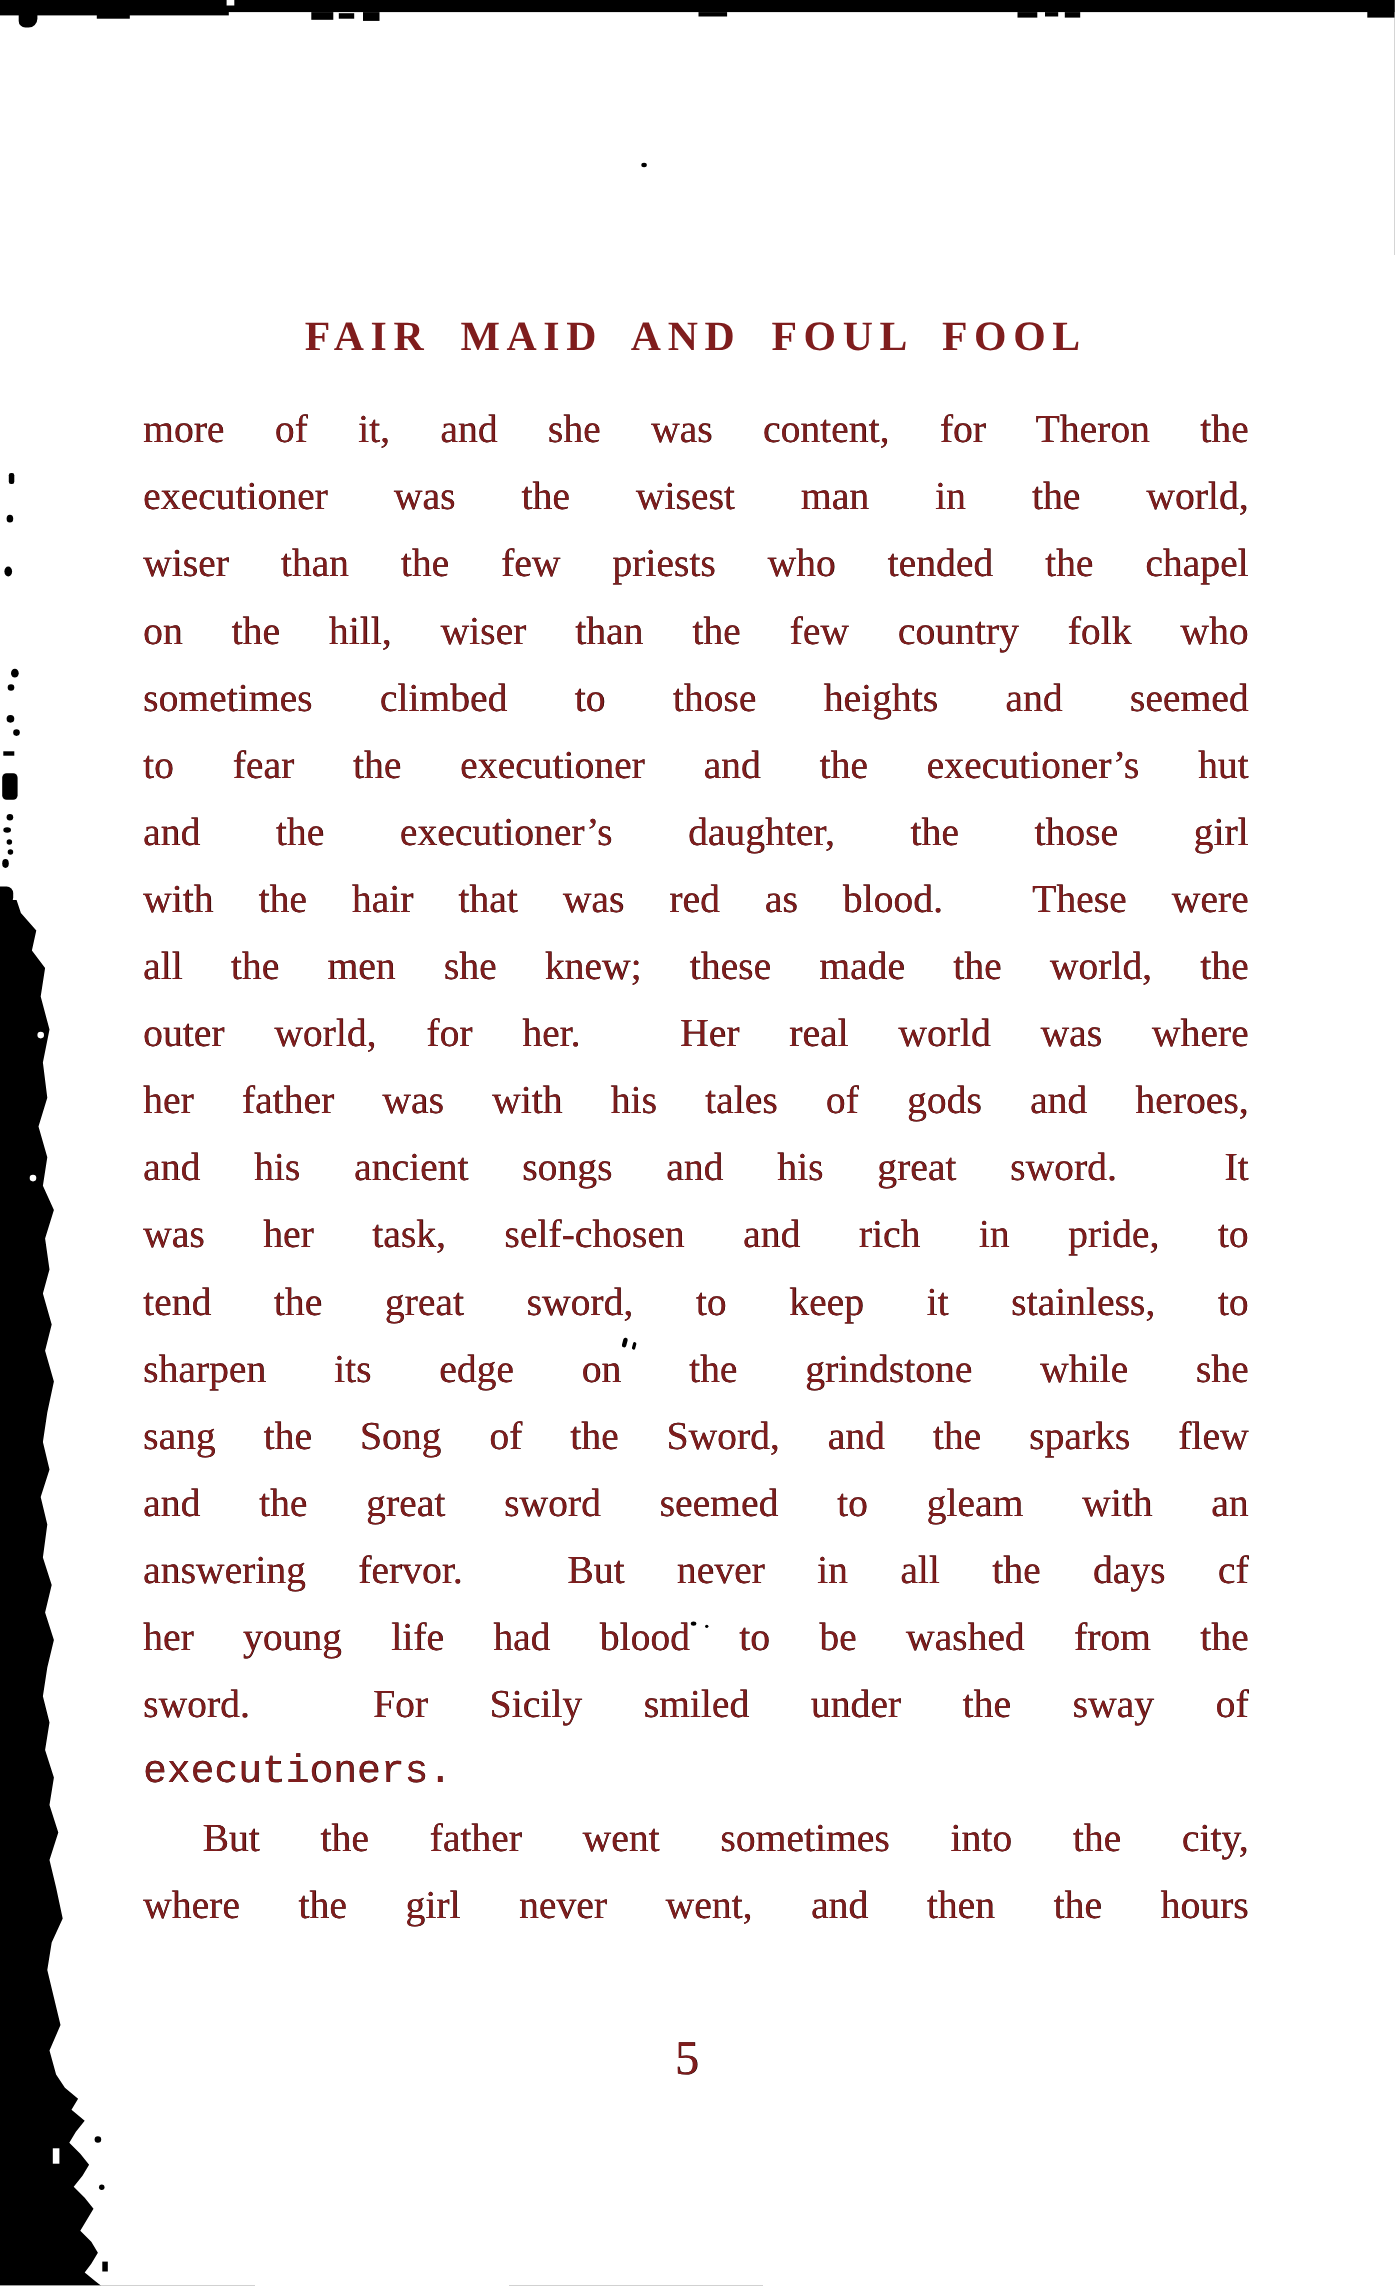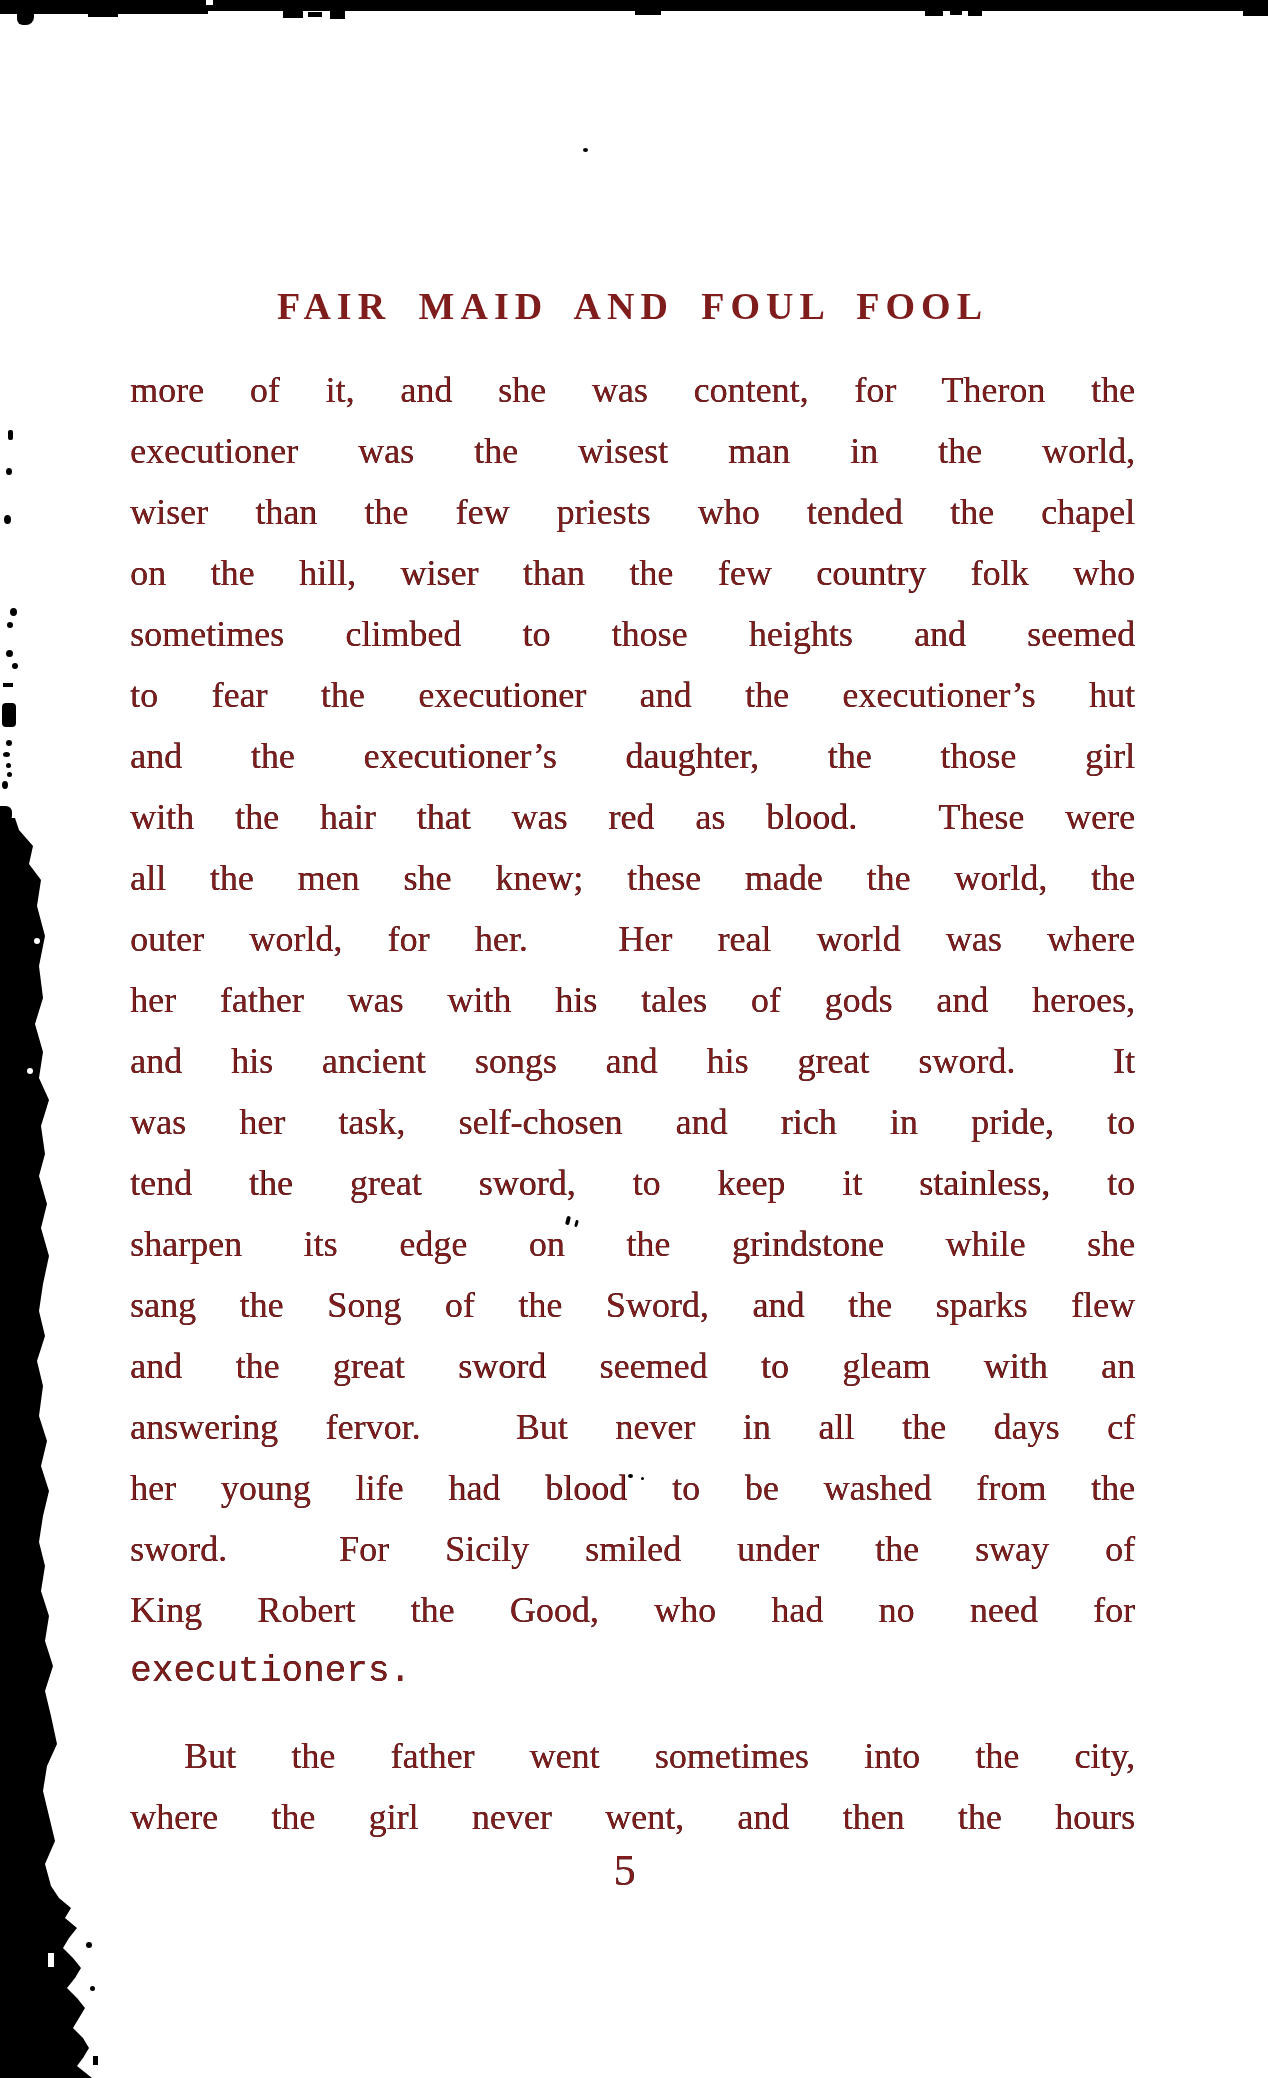--- a/index.html
+++ b/index.html
@@ -33,21 +33,21 @@
     line-height:61px;
     text-shadow:0.3px 0 0 #000;
   }
   .text-line {
     height:61px;
     text-align:justify;
     text-align-last:justify;
     white-space:normal;
   }
   .text-line.para-end { text-align-last:left;font-family:Liberation Mono, monospace; }
-  .text-line.indent { text-indent:54px;margin-top:24px; }
+  .text-line.indent { text-indent:54px; }
 
   .page-number {
     position:absolute;
     left:130px; top:1845px; width:1005px;
     text-align:center;
     font-size:44px;
     transform:translateX(-8px);
     text-shadow:0.3px 0 0 #000;
   }
 
@@ -140,21 +140,20 @@
       <div class="text-line">her father was with his tales of gods and heroes,</div>
       <div class="text-line">and his ancient songs and his great sword.&nbsp; It</div>
       <div class="text-line">was her task, self-chosen and rich in pride, to</div>
       <div class="text-line">tend the great sword, to keep it stainless, to</div>
       <div class="text-line">sharpen its edge on the grindstone while she</div>
       <div class="text-line">sang the Song of the Sword, and the sparks flew</div>
       <div class="text-line">and the great sword seemed to gleam with an</div>
       <div class="text-line">answering fervor.&nbsp; But never in all the days cf</div>
       <div class="text-line">her young life had blood to be washed from the</div>
       <div class="text-line">sword.&nbsp; For Sicily smiled under the sway of</div>
-      <div class="text-line">King Robert the Good, who had no need for</div>
       <div class="text-line para-end">executioners.</div>
       <div class="text-line indent">But the father went sometimes into the city,</div>
       <div class="text-line">where the girl never went, and then the hours</div>
     </div>
 
   <div class="page-number">5</div>
 
 </div>
 
 </body></html>

